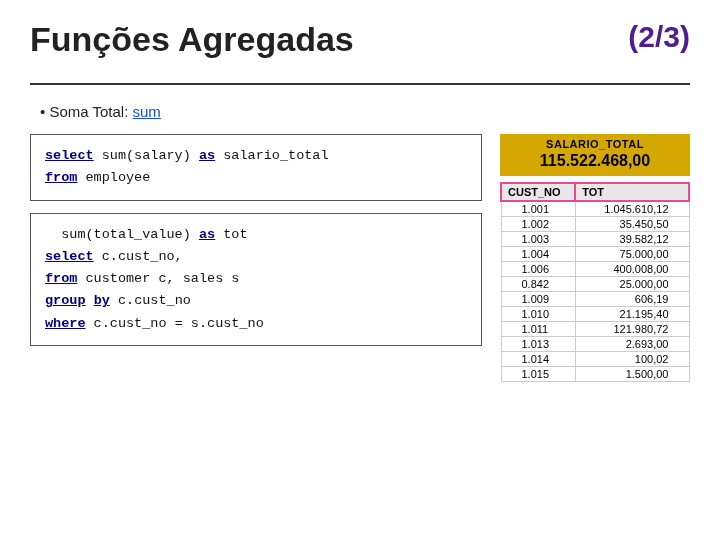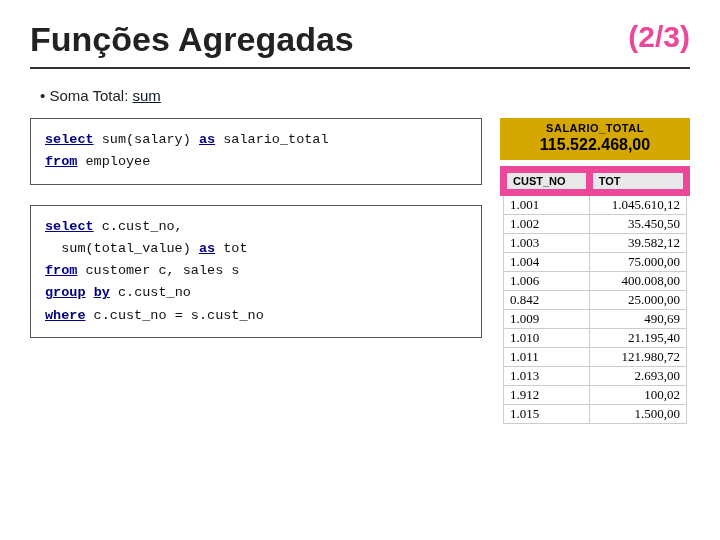--- a/index.html
+++ b/index.html
@@ -16,60 +16,60 @@
       height: 540px;
       padding: 20px 30px;
       position: relative;
     }
 
     .header {
       display: flex;
       justify-content: space-between;
       align-items: flex-start;
       border-bottom: 2px solid #333;
-      padding-bottom: 8px;
+      padding-bottom: 24px;
       margin-bottom: 18px;
     }
 
     .title {
       font-size: 34px;
       font-weight: bold;
       color: #222;
       font-family: Arial, sans-serif;
     }
 
     .page-num {
       font-size: 30px;
       font-weight: bold;
-      color: #ec4899;
+      color: #4c1d95;
     }
 
     .bullet-line {
       font-size: 15px;
       color: #222;
       margin-bottom: 14px;
       padding-left: 10px;
     }
 
     .bullet-line span.underline {
       text-decoration: underline;
-      color: #0f172a;
+      color: #1d4ed8;
     }
 
     .content-area {
       display: flex;
       gap: 18px;
       align-items: flex-start;
     }
 
     .left-panel {
       flex: 1;
       display: flex;
       flex-direction: column;
-      gap: 20px;
+      gap: 12px;
     }
 
     .code-box {
       border: 1.5px solid #555;
       padding: 10px 14px;
       font-family: 'Courier New', Courier, monospace;
       font-size: 13.5px;
       line-height: 1.65;
       color: #111;
       background: #fff;
@@ -113,33 +113,32 @@
 
     .data-table {
       border-collapse: collapse;
       font-size: 11px;
       font-family: Arial, sans-serif;
       width: 190px;
     }
 
     .data-table th {
       background: #e8e8e8;
-      border: 7px solid #ec4899;
+      border: 2px solid #ec4899;
       padding: 2px 6px;
       text-align: left;
       font-weight: bold;
       font-size: 11px;
     }
 
     .data-table td {
       border: 1px solid #ccc;
-      padding: 1px 6px;
+      padding: 1px 20px;
       text-align: right;
-      font-size: 13px;
-      font-family: Liberation Serif, serif;
+      font-size: 11px;
     }
 
     .data-table td:first-child {
       text-align: left;
     }
   </style>
 </head>
 <body>
 
 <div class="page">
@@ -156,22 +155,22 @@
   <div class="content-area">
 
     <div class="left-panel">
 
       <div class="code-box">
         <div><span class="kw">select</span> sum(salary) <span class="kw">as</span> salario_total</div>
         <div><span class="kw">from</span> employee</div>
       </div>
 
       <div class="code-box">
+        <div>&nbsp;&nbsp;sum(total_value) <span class="kw">as</span> tot</div>
         <div><span class="kw">select</span> c.cust_no,</div>
-        <div>&nbsp;&nbsp;sum(total_value) <span class="kw">as</span> tot</div>
         <div><span class="kw">from</span> customer c, sales s</div>
         <div><span class="kw">group</span> <span class="kw">by</span> c.cust_no</div>
         <div><span class="kw">where</span> c.cust_no = s.cust_no</div>
       </div>
 
     </div>
 
     <div class="right-panel">
 
       <div class="summary-box">
@@ -206,36 +205,36 @@
             <tr>
               <td>1.006</td>
               <td>400.008,00</td>
             </tr>
             <tr>
               <td>0.842</td>
               <td>25.000,00</td>
             </tr>
             <tr>
               <td>1.009</td>
-              <td>490,69</td>
+              <td>606,19</td>
             </tr>
             <tr>
               <td>1.010</td>
               <td>21.195,40</td>
             </tr>
             <tr>
               <td>1.011</td>
               <td>121.980,72</td>
             </tr>
             <tr>
               <td>1.013</td>
               <td>2.693,00</td>
             </tr>
             <tr>
-              <td>1.912</td>
+              <td>1.014</td>
               <td>100,02</td>
             </tr>
             <tr>
               <td>1.015</td>
               <td>1.500,00</td>
             </tr>
           </tbody>
       </table>
 
     </div>

